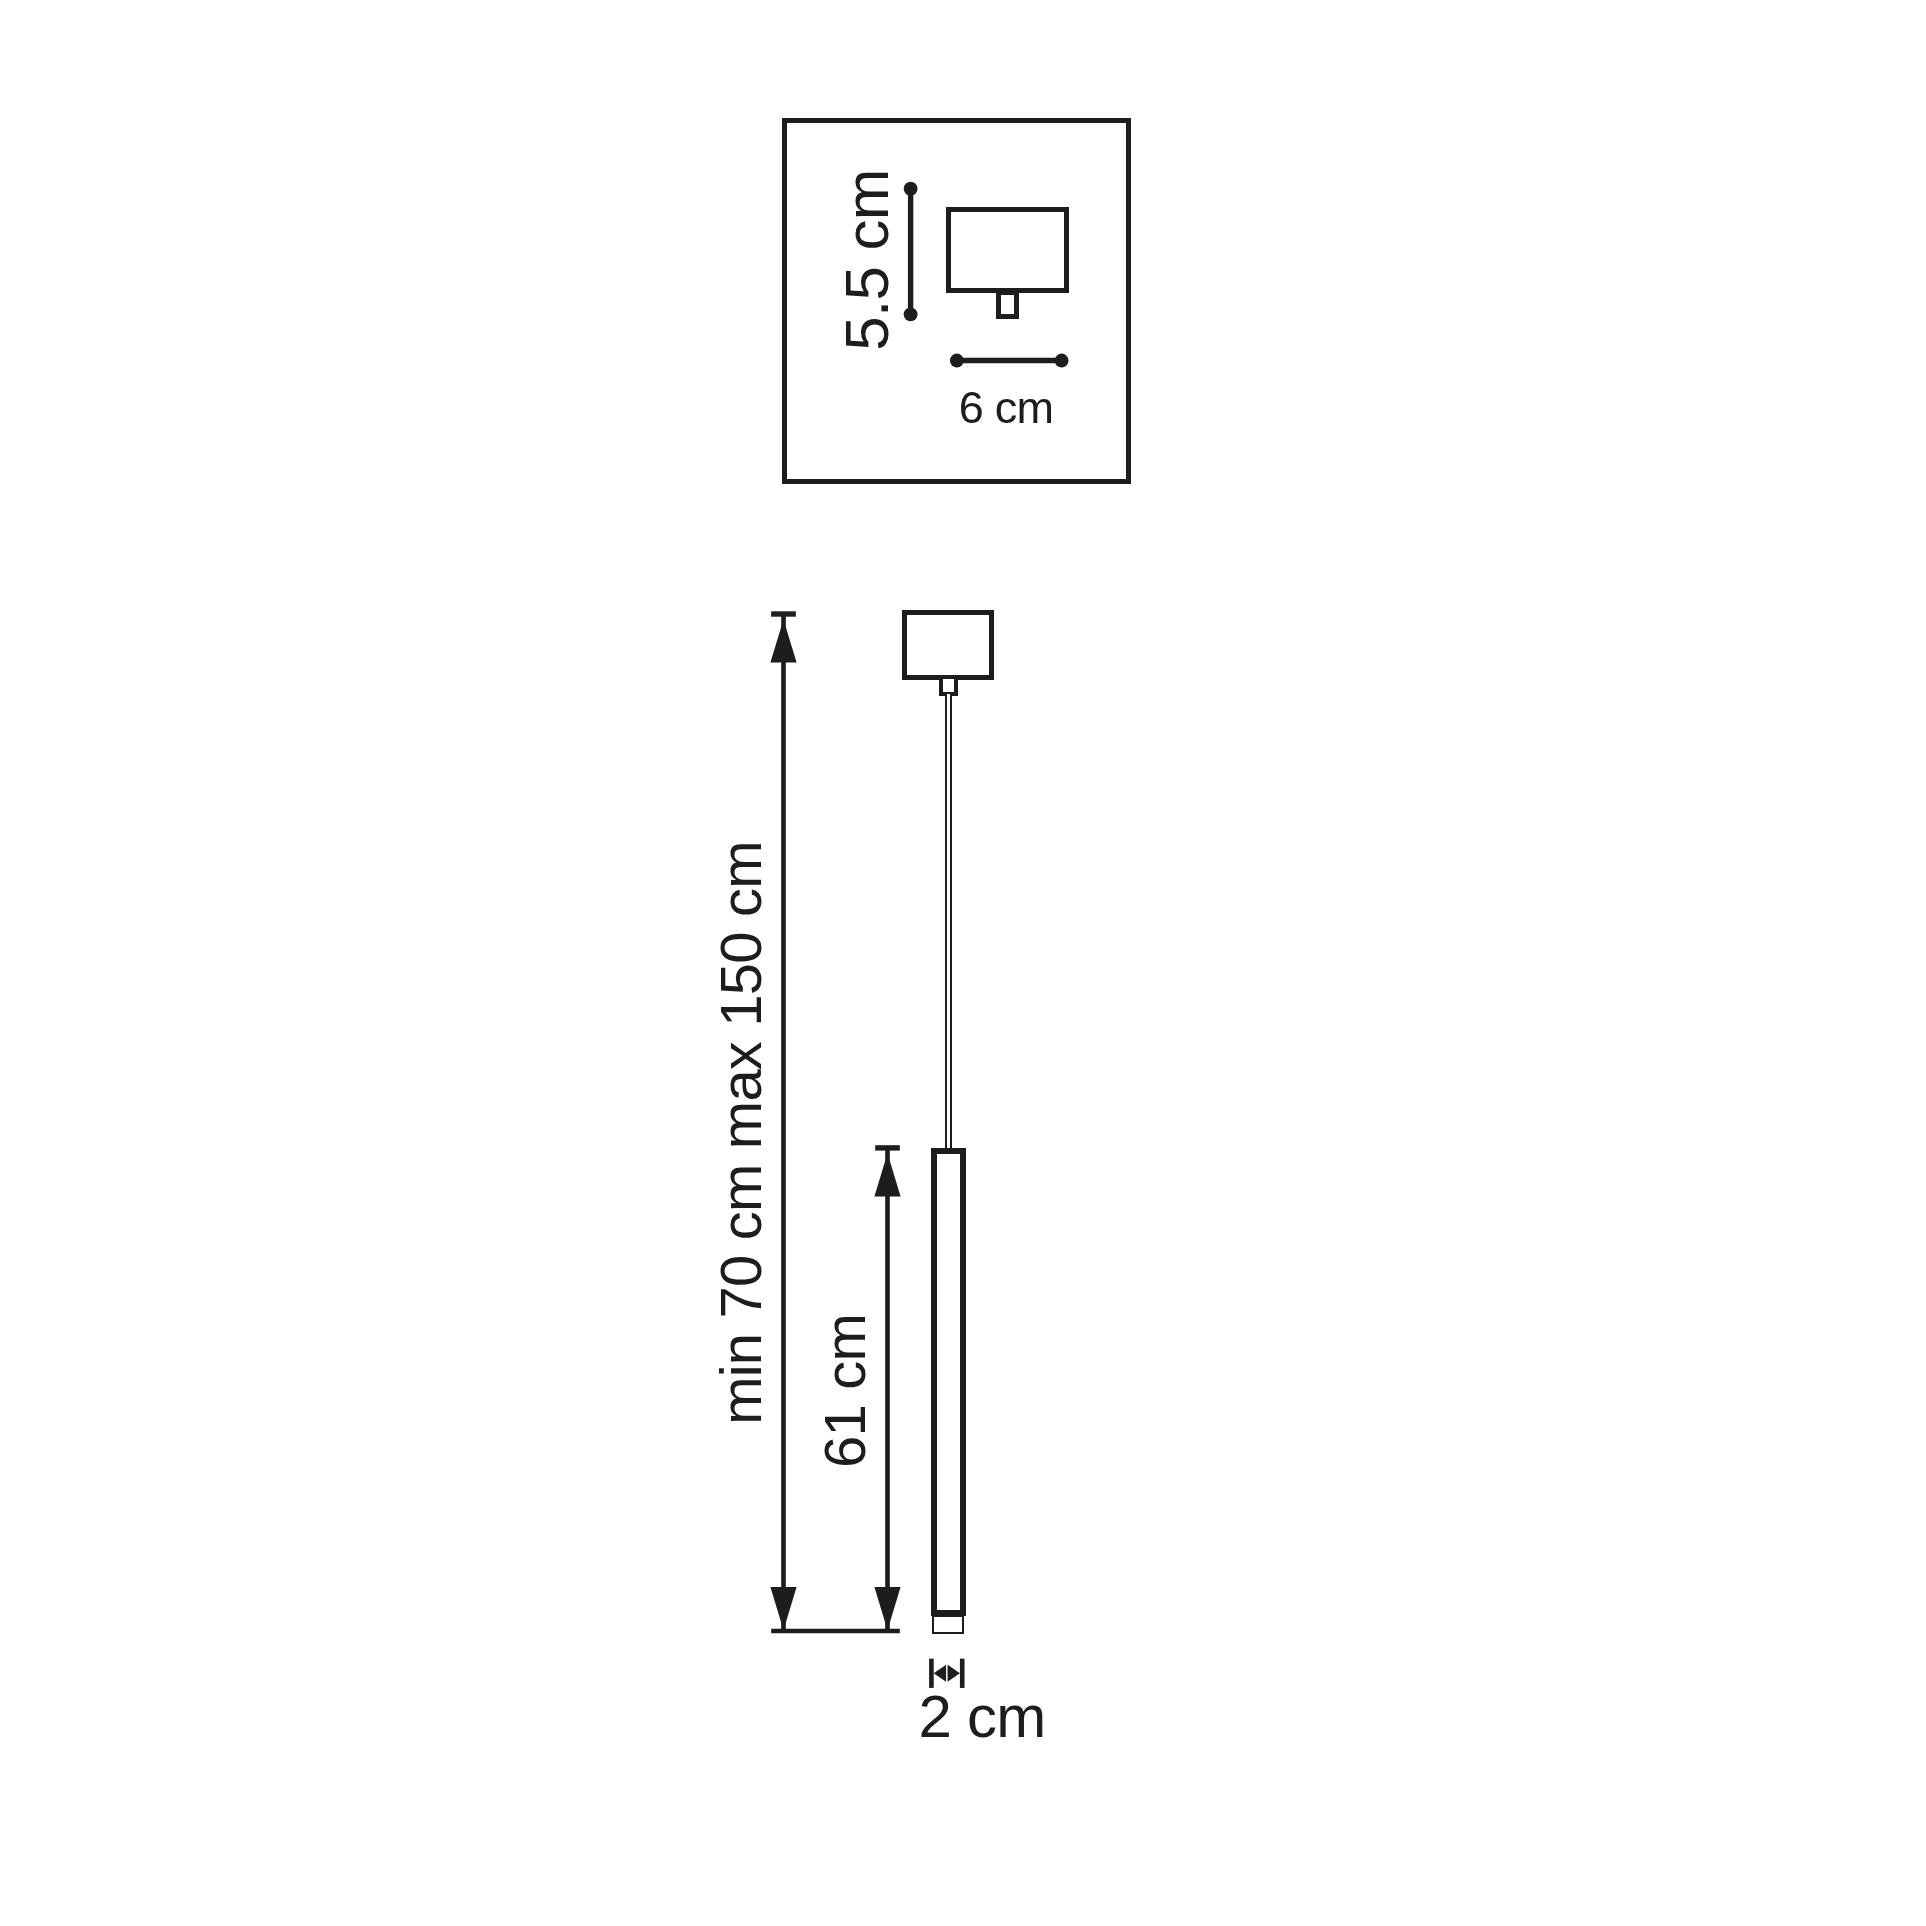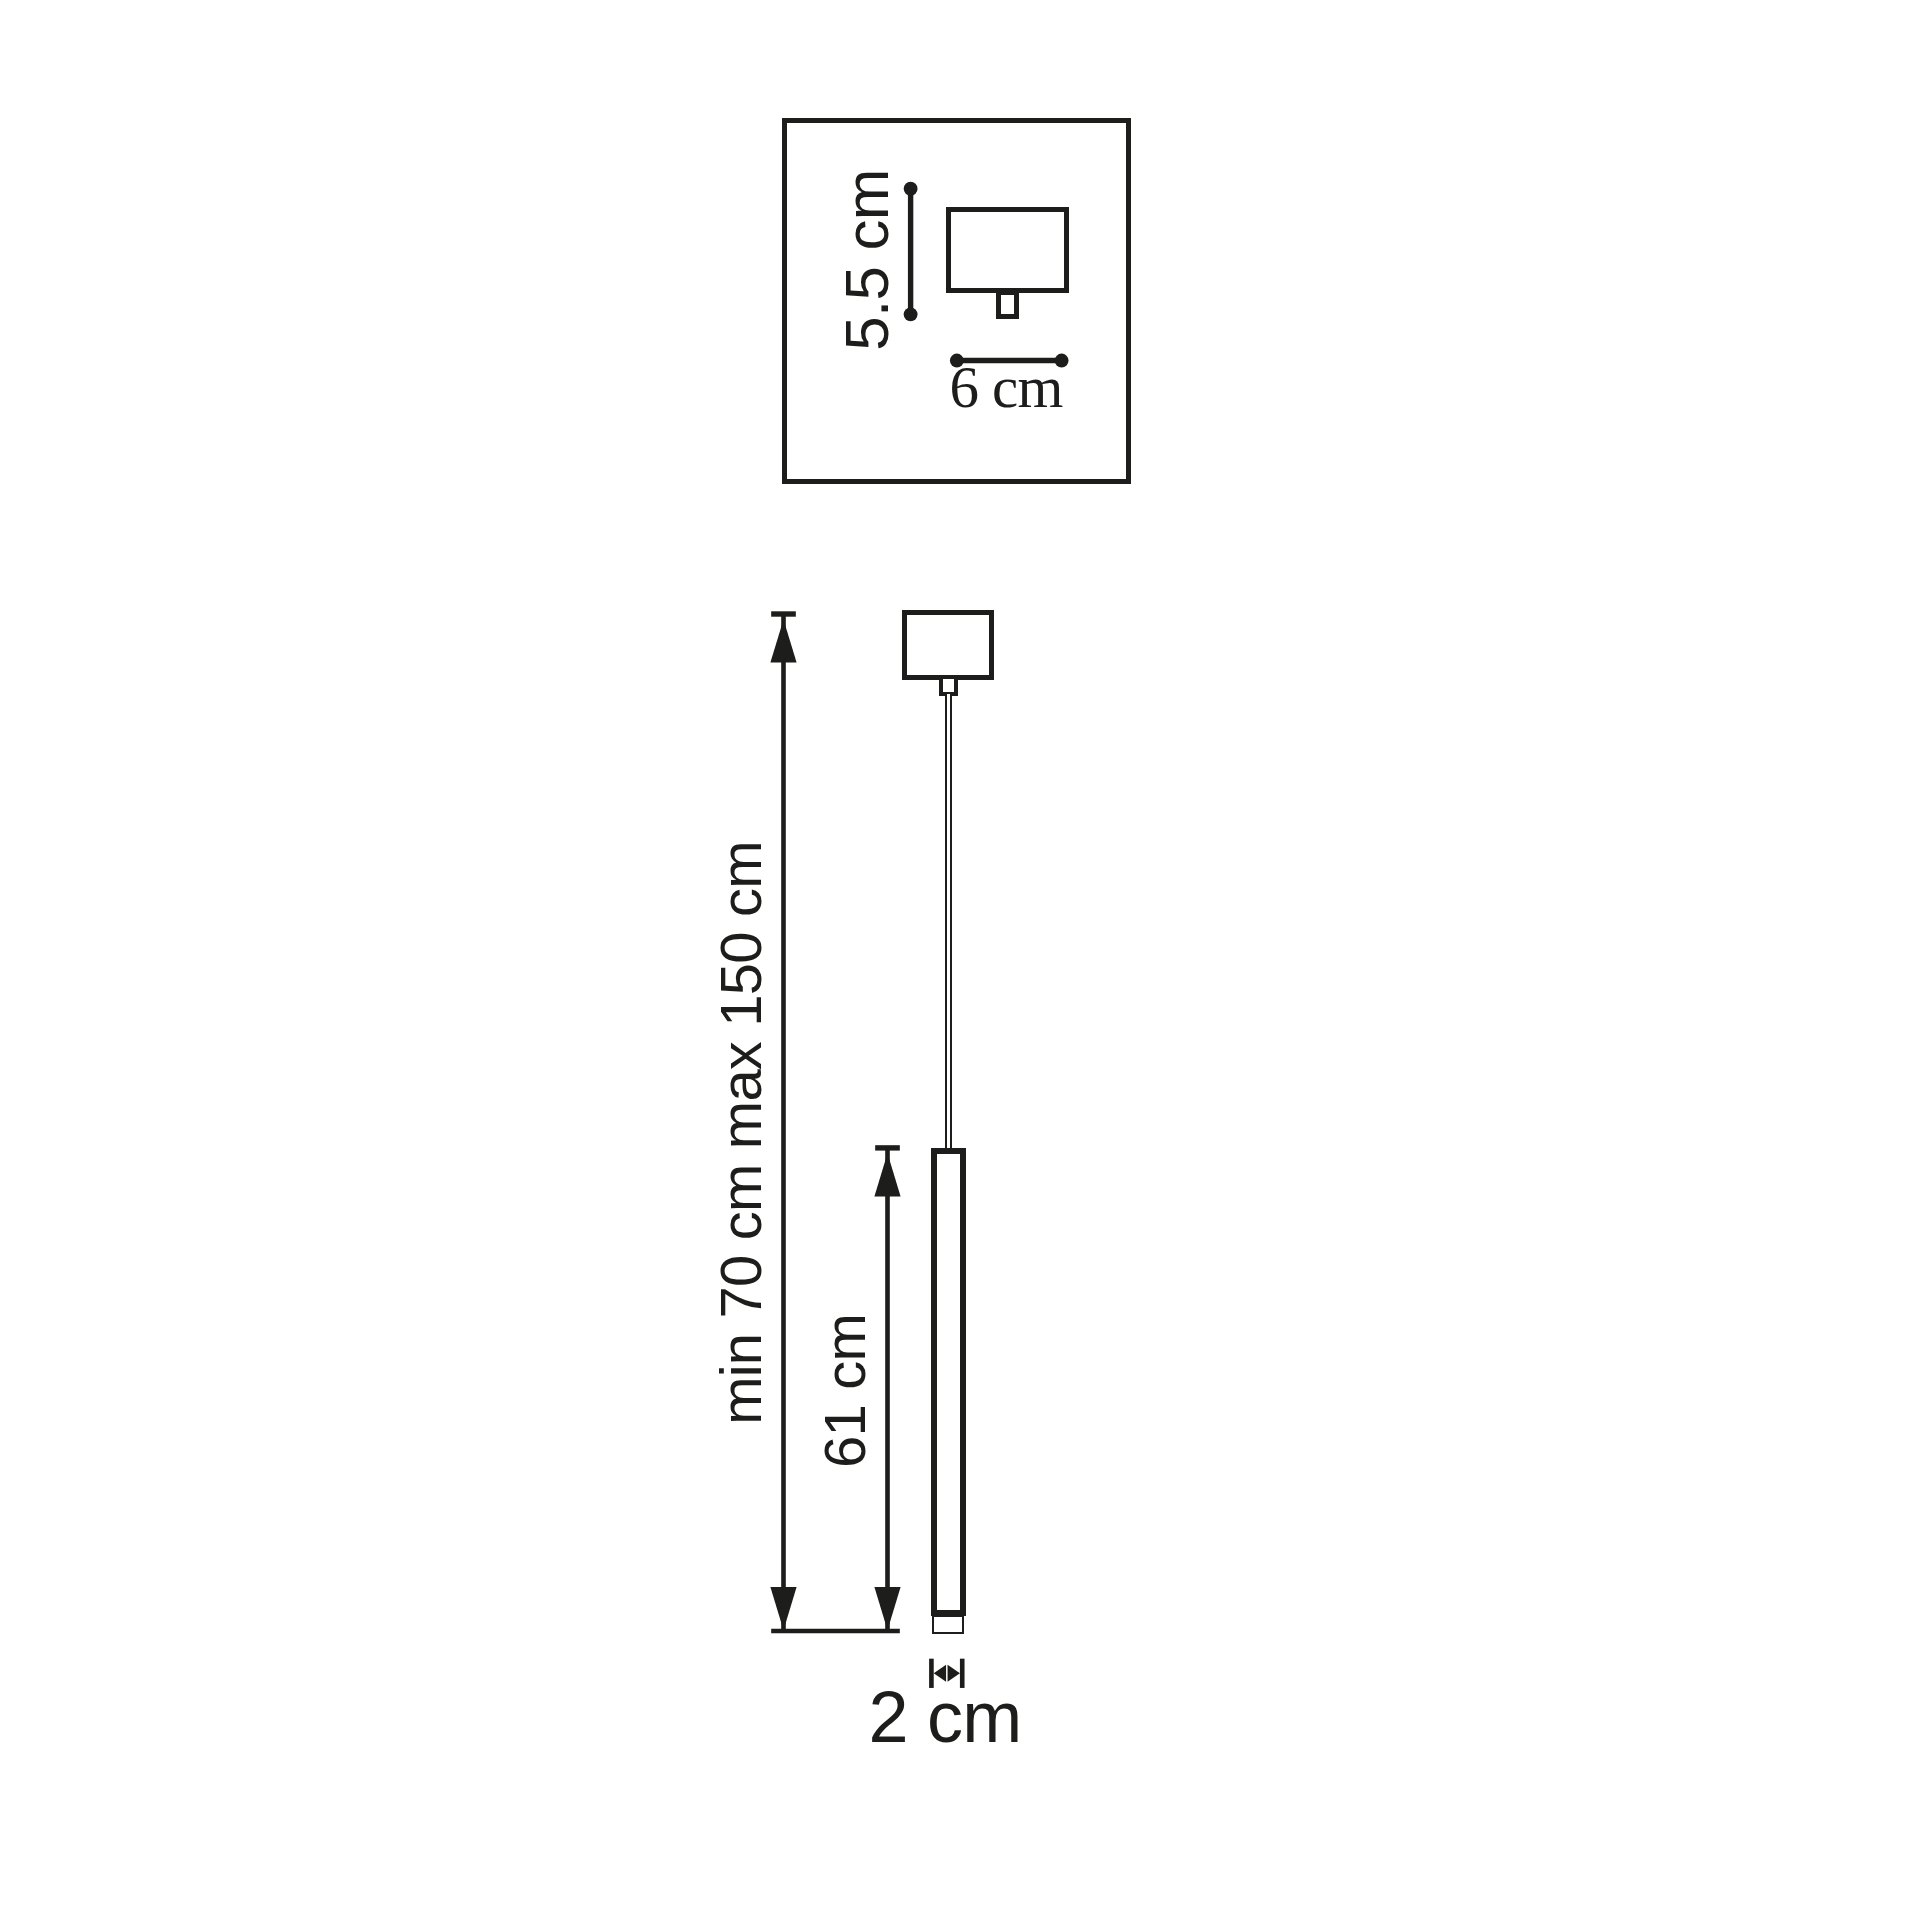--- a/index.html
+++ b/index.html
@@ -31,37 +31,37 @@
 <div id="canvas">
 
   <div class="rect" style="left:782px; top:118px; width:349px; height:366px; border-width:5.4px;"></div>
 
   <div class="rect" style="left:946px; top:207px; width:123px; height:86px; border-width:5.4px;"></div>
 
   <div class="rect" style="left:996px; top:290px; width:23px; height:28.5px; border-width:5.4px;"></div>
 
   <div class="label vertical" style="left:867px; top:260px; font-size:62px;">5.5 cm</div>
 
-  <div class="label" style="left:1006px; top:387px; font-size:59px;font-family:Liberation Serif, serif;">6 cm</div>
+  <div class="label" style="left:1006px; top:407px; font-size:45px;">6 cm</div>
 
   <div class="rect" style="left:902px; top:610px; width:92px; height:70px; border-width:5.4px;"></div>
 
   <div class="rect" style="left:939px; top:675px; width:18.5px; height:21px; border-width:4.6px;"></div>
 
   <div class="wire" style="left:945px; top:694px; width:7px; height:456px;"></div>
 
   <div class="rect" style="left:931px; top:1148px; width:35px; height:468px; border-width:6.2px;"></div>
 
   <div class="rect" style="left:932px; top:1615px; width:32px; height:18.5px; border-width:2.3px;"></div>
 
   <div class="label vertical" style="left:741px; top:1133px; font-size:58px;">min 70 cm max 150 cm</div>
 
   <div class="label vertical" style="left:845px; top:1391px; font-size:58px;">61 cm</div>
 
-  <div class="label" style="left:945px; top:1717px; font-size:72px;">2 cm</div>
+  <div class="label" style="left:982px; top:1717px; font-size:60px;">2 cm</div>
 
   <svg width="1926" height="1926" viewBox="0 0 2500 2500">
 
     <g>
       <line class="stroke" x1="1182" y1="245" x2="1182" y2="408" stroke-width="7"></line>
       <circle class="fill" cx="1182" cy="245" r="9"></circle>
       <circle class="fill" cx="1182" cy="408" r="9"></circle>
     </g>
 
     <g>

